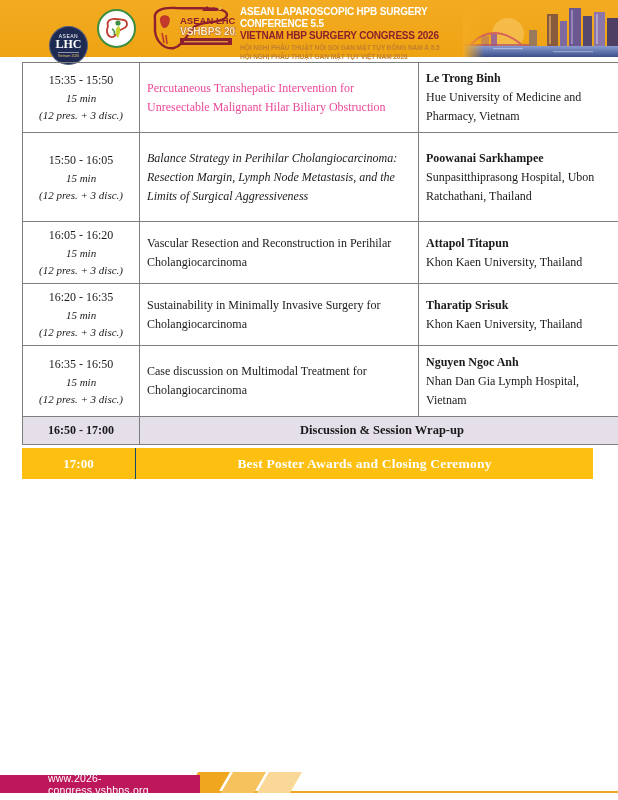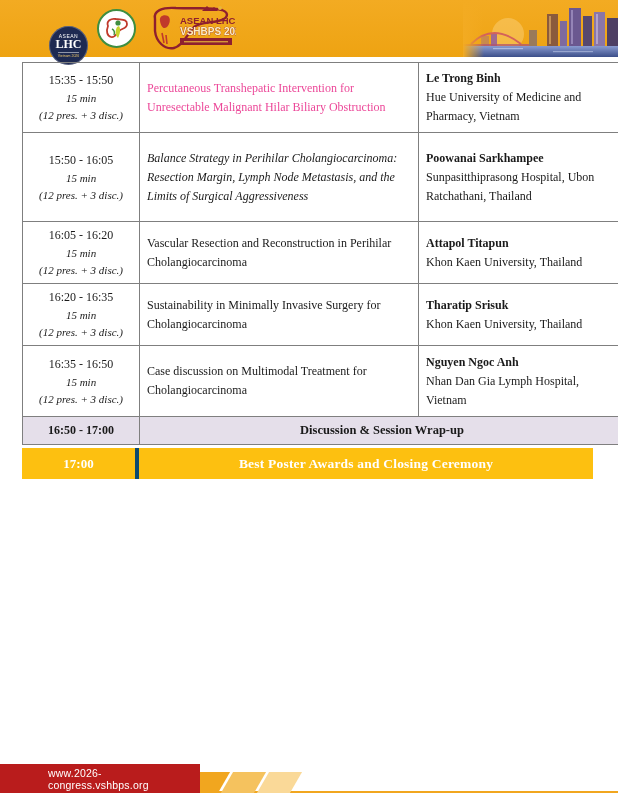--- a/index.html
+++ b/index.html
@@ -36,27 +36,27 @@
   td.c-title{width:264px;padding:4px 7px;}
   td.c-speaker{width:191px;padding:4px 7px;}
   .dur,.brk{font-style:italic;font-size:11px;line-height:17px;}
   .sp{font-weight:bold;}
   .link-title{color:#ec4899;}
   tr.r-disc td{background:#e5dfea;font-weight:bold;}
   tr.r-disc td.c-time{padding:4px 2px;font-size:12px;}
   tr.r-disc td.d-label{text-align:center;font-size:12.5px;}
   .closing-row{display:flex;margin-top:3px;width:571px;height:31px;background:#fdc010;
                color:#ffffff;font-weight:bold;align-items:center;}
-  .closing-row .ct{width:113px;text-align:center;font-size:13px;border-right:4px solid #0c4a6e;
+  .closing-row .ct{width:113px;text-align:center;font-size:13px;border-right:1px solid #0c4a6e;
                    align-self:stretch;display:flex;align-items:center;justify-content:center;}
   .closing-row .cl{flex:1;text-align:center;font-size:13.5px;letter-spacing:.2px;}
 
   
   .footer-line{position:absolute;left:0;bottom:7px;width:618px;height:2px;background:#f1a61f;}
-  .footer-bar{position:absolute;left:0;bottom:7px;width:200px;height:29px;background:#b91c1c;
+  .footer-bar{position:absolute;left:0;bottom:7px;width:200px;height:18px;background:#be185d;
               display:flex;align-items:center;}
   .footer-url{font-family:"Liberation Sans",sans-serif;font-size:10.5px;color:#ffffff;
               padding-left:48px;letter-spacing:.2px;}
   .chev{position:absolute;bottom:7px;height:21px;transform:skewX(-30deg);}
   .chev1{left:192px;width:32px;background:#f1a61f;}
   .chev2{left:227px;width:33px;background:#f5c25e;}
   .chev3{left:263px;width:33px;background:#fad998;}
 </style>
 </head>
 <body>
@@ -83,20 +83,26 @@
         <path d="M10,18 C9,13 14,11 18,13 C21,15 20,21 17,24 C13,27 11,23 10,18 Z" fill="#c0392b"></path>
         <path d="M12,30 L14,40 M16,32 L17,41" stroke="#c0392b" stroke-width="1.6"></path>
         <path d="M52,8 L57,3 L62,8 Z" fill="#8e1f2f"></path>
         <path d="M60,8 L64,4 L68,8 Z" fill="#8e1f2f"></path>
         <circle cx="70" cy="5" r="2" fill="#e8b53a"></circle>
         <text x="30" y="21" font-family="Liberation Sans,sans-serif" font-size="9.5" font-weight="bold" fill="#8e1f2f">ASEAN LHC 5.5</text>
         <text x="30" y="32" font-family="Liberation Sans,sans-serif" font-size="10" font-weight="bold" fill="#fcefc4" stroke="#8e1f2f" stroke-width="0.6" style="paint-order:stroke">VSHBPS 2026</text>
         <rect x="30" y="35" width="52" height="7" fill="#8e1f2f"></rect>
         <rect x="34" y="38" width="44" height="1.4" fill="#e8b53a" opacity="0.8"></rect>
       </svg>
+    </div>
+    <div class="titleblock">
+      <div class="t1">ASEAN LAPAROSCOPIC HPB SURGERY CONFERENCE 5.5</div>
+      <div class="t2">VIETNAM HBP SURGERY CONGRESS 2026</div>
+      <div class="t3">HỘI NGHỊ PHẪU THUẬT NỘI SOI GAN MẬT TỤY ĐÔNG NAM Á 5.5</div>
+      <div class="t4">HỘI NGHỊ PHẪU THUẬT GAN MẬT TỤY VIỆT NAM 2026</div>
     </div>
     <svg class="skyline" viewBox="0 0 155 57">
       <defs>
         <linearGradient id="water" x1="0" y1="0" x2="0" y2="1">
           <stop offset="0" stop-color="#8a9bd0"></stop>
             <stop offset="1" stop-color="#3c4f8a"></stop>
         </linearGradient>
         <linearGradient id="fade" x1="0" y1="0" x2="1" y2="0">
           <stop offset="0" stop-color="#f3ab22" stop-opacity="1"></stop>
           <stop offset="0.35" stop-color="#f3ab22" stop-opacity="0"></stop>

